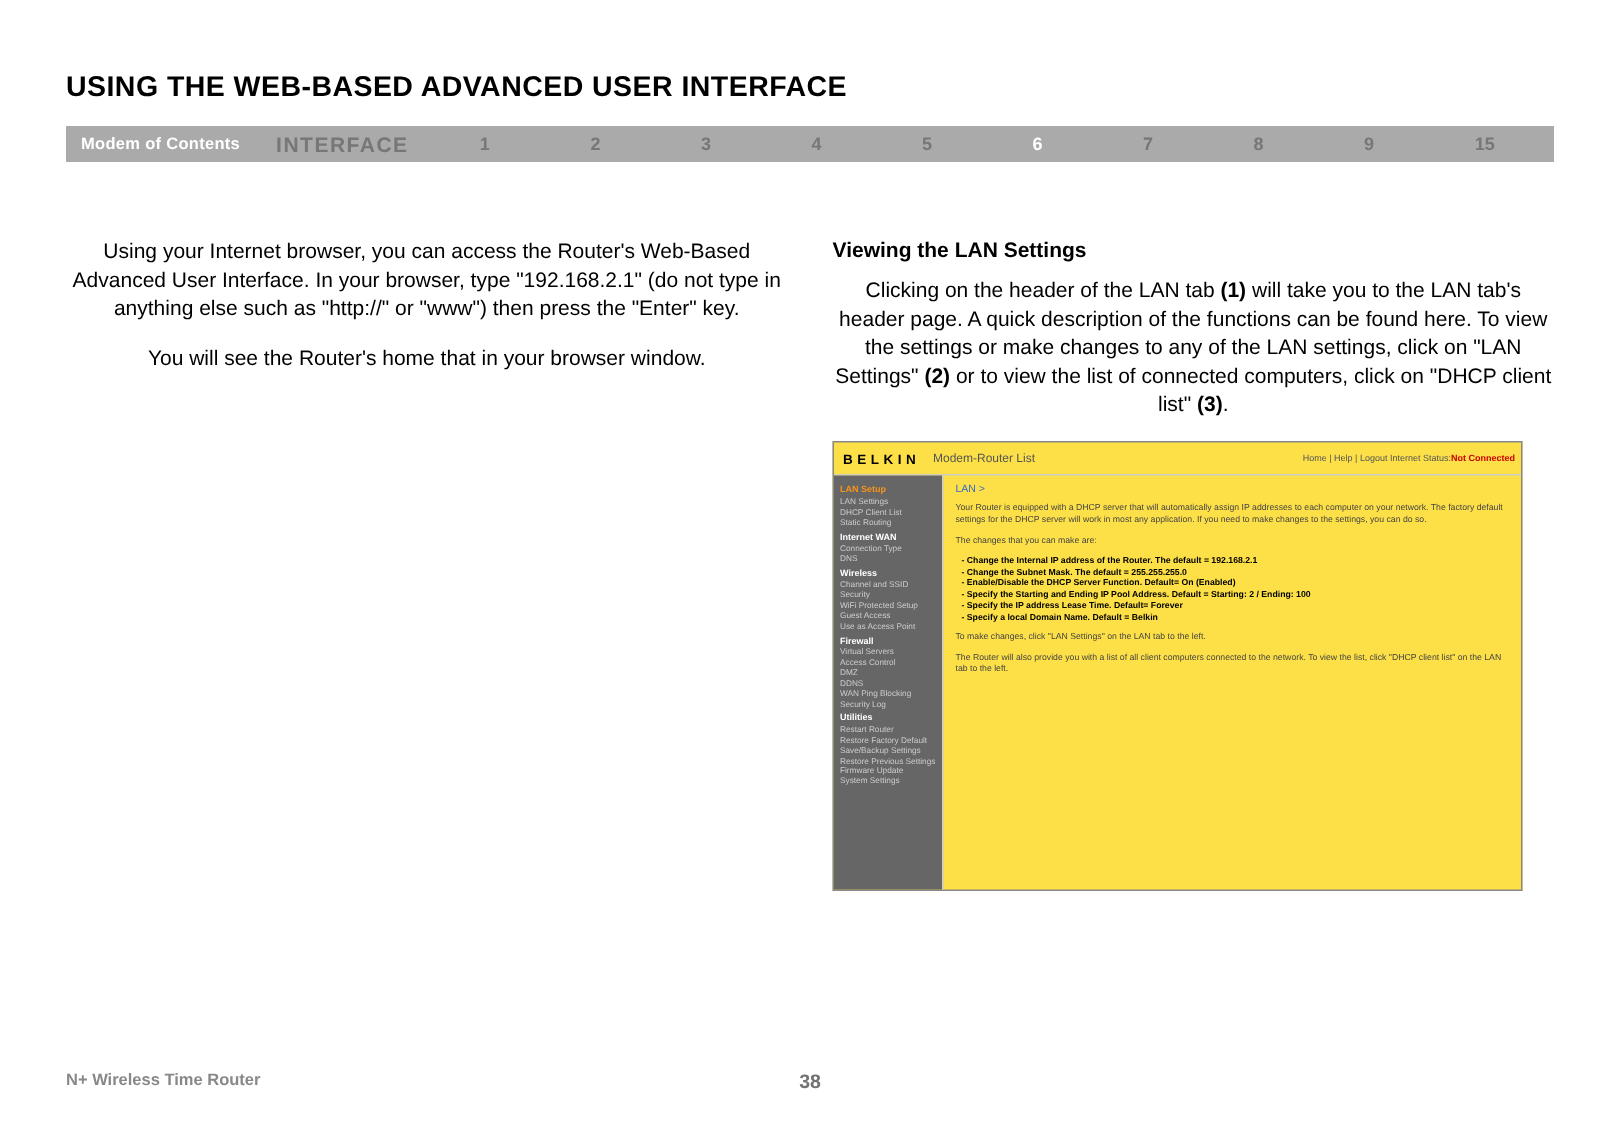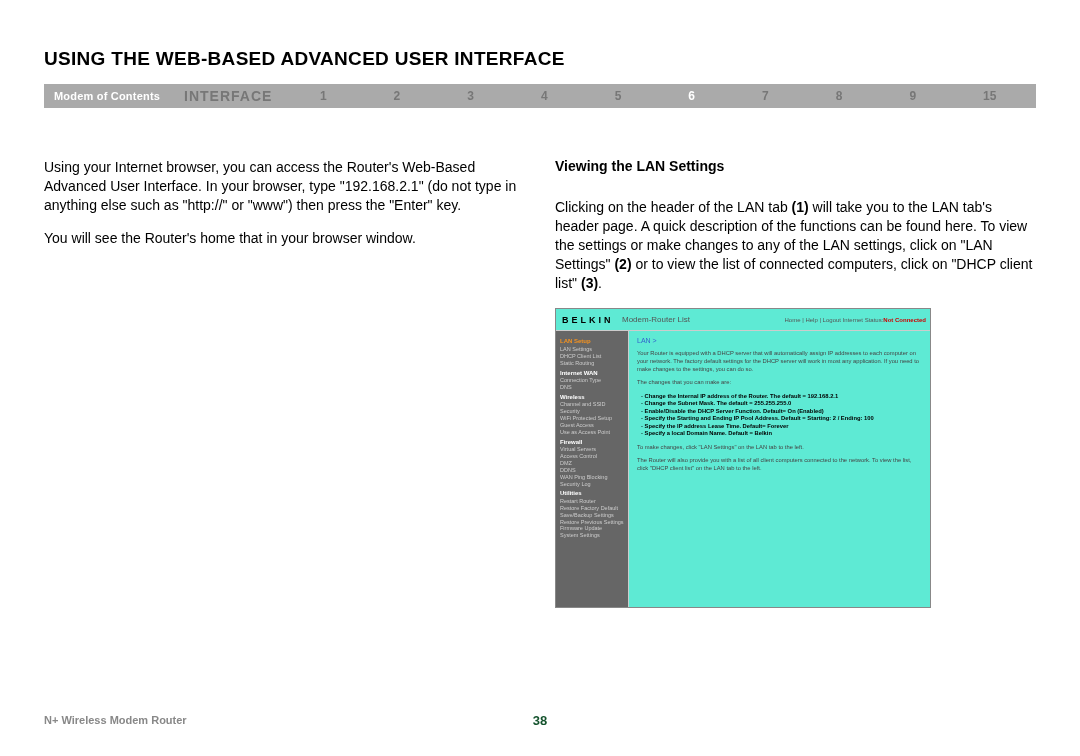--- a/index.html
+++ b/index.html
@@ -7,41 +7,41 @@
   .page { position: relative; width: 1080px; height: 756px; padding: 48px 44px 30px 44px; }
   .title { font-size: 19px; font-weight: bold; letter-spacing: 0.3px; margin-bottom: 14px; }
   .navbar { display: flex; align-items: center; height: 24px; background: #aaa; width: 100%; margin-bottom: 50px; }
   .navbar .toc { color: #fff; font-size: 11px; font-weight: bold; padding: 0 24px 0 10px; letter-spacing: 0.2px; }
   .navbar .sections-label { color: #777; font-size: 14px; font-weight: bold; letter-spacing: 1px; margin-right: 8px; }
   .navbar .nums { flex: 1; display: flex; justify-content: space-around; align-items: center; padding: 0 6px 0 6px; }
   .navbar .num { color: #777; font-size: 12px; font-weight: bold; text-align: center; }
   .navbar .num.active { color: #fff; }
   .content { display: flex; gap: 30px; }
   .col { flex: 1; min-width: 0; }
-  .col p { font-size: 14px; line-height: 1.35; margin-bottom: 14px; }
-  .col .boldhead { font-weight: bold; font-size: 14px; margin-bottom: 24px; }
+  .col p { font-size: 14px; line-height: 1.35; margin-bottom: 14px; text-align: center; }
+  .col .boldhead { font-weight: bold; font-size: 14px; margin-bottom: 10px; }
   .col .b { font-weight: bold; }
-  .screenshot { border: 1px solid #888; width: 376px; height: 300px; margin-top: 16px; background: #5eead4; font-size: 6px; color: #555; position: relative; overflow: hidden; }
+  .screenshot { border: 1px solid #888; width: 460px; height: 300px; margin-top: 16px; background: #fde047; font-size: 6px; color: #555; position: relative; overflow: hidden; }
   .ss-top { display: flex; align-items: center; height: 22px; border-bottom: 1px solid #ccc; }
   .ss-logo { width: 60px; font-size: 9px; font-weight: bold; letter-spacing: 3px; color: #000; padding-left: 6px; }
   .ss-title { font-size: 8px; color: #555; flex: 1; padding-left: 6px; }
   .ss-links { font-size: 6px; color: #555; padding-right: 4px; }
   .ss-links .red { color: #c00; font-weight: bold; }
   .ss-body { display: flex; height: 278px; }
   .ss-side { width: 72px; background: #666; color: #ddd; padding: 4px 4px; line-height: 1.25; }
   .ss-side .cat { font-weight: bold; color: #fff; margin-top: 3px; font-size: 6px; }
   .ss-side .cat.orange { color: #f7931e; }
   .ss-side .item { color: #ccc; font-size: 5.5px; }
   .ss-main { flex: 1; padding: 6px 8px; border-left: 1px solid #ccc; }
   .ss-main .crumb { color: #36c; font-size: 7px; margin-bottom: 6px; }
   .ss-main .para { font-size: 5.8px; color: #444; line-height: 1.3; margin-bottom: 6px; }
   .ss-main .bullets { font-size: 5.8px; color: #000; font-weight: bold; line-height: 1.3; margin-left: 4px; margin-bottom: 6px; }
   .footer { position: absolute; bottom: 30px; left: 44px; right: 44px; display: flex; align-items: center; }
   .footer .prod { color: #888; font-size: 11px; font-weight: bold; }
-  .footer .pnum { position: absolute; left: 50%; transform: translateX(-50%); font-size: 13px; font-weight: bold; color: #14532d; }
+  .footer .pnum { position: absolute; left: 50%; transform: translateX(-50%); font-size: 13px; font-weight: bold; color: #737373; }
 </style>
 </head>
 <body>
 
 <div class="page">
   <div class="title">USING THE WEB-BASED ADVANCED USER INTERFACE</div>
 
   <div class="navbar">
     <div class="toc">Modem of Contents</div>
     <div class="sections-label">INTERFACE</div>
@@ -123,16 +123,16 @@
             </div>
             <div class="para">To make changes, click "LAN Settings" on the LAN tab to the left.</div>
             <div class="para">The Router will also provide you with a list of all client computers connected to the network. To view the list, click "DHCP client list" on the LAN tab to the left.</div>
           </div>
         </div>
       </div>
     </div>
   </div>
 
   <div class="footer">
-    <div class="prod">N+ Wireless Modem Router</div>
+    <div class="prod">N+ Wireless Time Router</div>
     <div class="pnum">38</div>
   </div>
 </div>
 
 </body></html>

